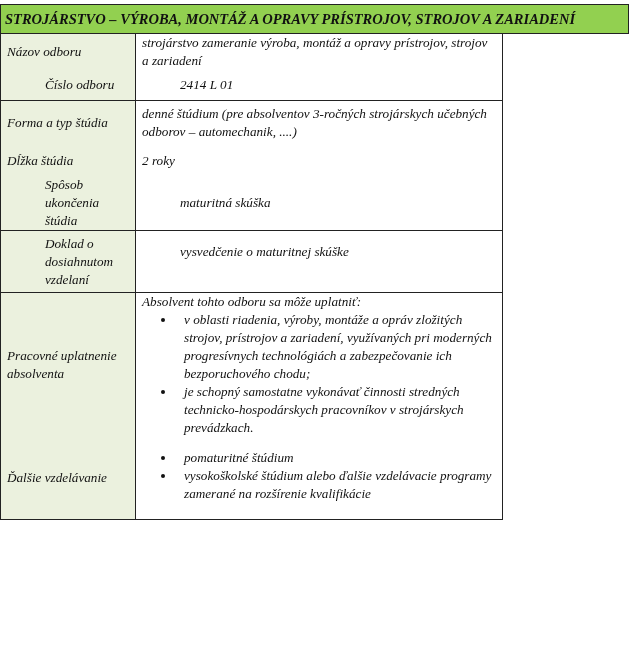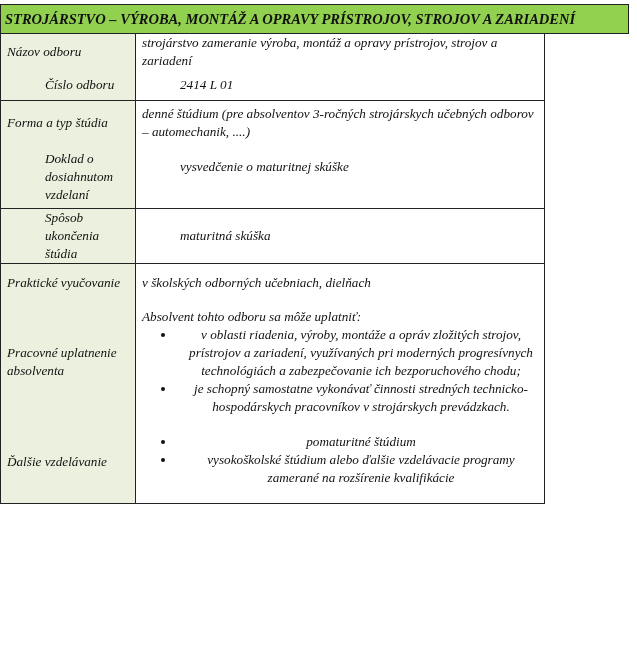--- a/index.html
+++ b/index.html
@@ -2,28 +2,28 @@
 <html><head>
 <meta charset="utf-8">
 <style>
   html, body { margin:0; padding:0; background:#ffffff; }
   body { width:637px; height:665px; position:relative; font-family:"Liberation Serif", serif; color:#111; }
   .doc { position:absolute; left:0; top:4px; width:629px;font-style:italic; }
   .title {
     background:#92d050; border:1px solid #222; height:30px; box-sizing:border-box;
     font-weight:bold; font-size:14.5px; line-height:28px; padding-left:4px; letter-spacing:0px; white-space:nowrap;
   }
-  table { border-collapse:collapse; width:545px; table-layout:fixed; }
+  table { border-collapse:collapse; width:503px; table-layout:fixed; }
   td { vertical-align:middle; font-size:13.2px; line-height:18px; padding:0 6px; }
   td.k { width:122px; background:#ebf1de; border-left:1.5px solid #222; border-right:1.5px solid #222; }
   td.v { border-right:1.5px solid #222;margin-top:23px; }
   tr.sep td { border-bottom:1.5px solid #222;padding-left:44px; }
   tr.last td { border-bottom:1.5px solid #222; }
   .justify { text-align:justify; }
-  ul { margin:0; padding-left:34px;text-align:center; }
+  ul { margin:0; padding-left:34px; }
   ul li { padding-left:8px; }
 </style>
 </head>
 <body>
 
 <div class="doc">
   <div class="title">STROJÁRSTVO – VÝROBA, MONTÁŽ A OPRAVY PRÍSTROJOV, STROJOV A ZARIADENÍ</div>
   <table>
     <tbody>
         <tr style="height:34px">
@@ -31,31 +31,31 @@
       <td class="v">strojárstvo  zameranie  výroba, montáž a opravy prístrojov, strojov a zariadení</td>
     </tr>
     <tr class="sep" style="height:30px">
       <td class="k">Číslo odboru</td>
       <td class="v">2414 L 01</td>
     </tr>
     <tr style="height:46px">
       <td class="k">Forma a typ štúdia</td>
       <td class="v">denné štúdium  (pre absolventov 3-ročných strojárskych učebných odborov – automechanik, ....)</td>
     </tr>
-    <tr class="sep" style="height:62px">
-      <td class="k">Doklad o dosiahnutom vzdelaní</td>
-      <td class="v" style="vertical-align:top;padding-top:12px">vysvedčenie o maturitnej skúške</td>
+    <tr style="height:30px">
+      <td class="k">Dĺžka štúdia</td>
+      <td class="v">2 roky</td>
     </tr>
     <tr class="sep" style="height:46px">
       <td class="k">Spôsob ukončenia štúdia</td>
       <td class="v">maturitná skúška</td>
     </tr>
-    <tr style="height:40px">
-      <td class="k">Praktické vyučovanie</td>
-      <td class="v">v školských odborných učebniach, dielňach</td>
+    <tr class="sep" style="height:62px">
+      <td class="k">Doklad o dosiahnutom vzdelaní</td>
+      <td class="v" style="vertical-align:top;padding-top:12px">vysvedčenie o maturitnej skúške</td>
     </tr>
     <tr style="height:118px">
       <td class="k">Pracovné uplatnenie absolventa</td>
       <td class="v">
         <div>Absolvent tohto odboru sa môže uplatniť:</div>
         <ul>
           <li>v oblasti riadenia, výroby, montáže a opráv zložitých strojov, prístrojov a zariadení, využívaných pri moderných progresívnych technológiách a zabezpečovanie ich bezporuchového chodu;</li>
           <li>je schopný samostatne vykonávať činnosti stredných technicko-hospodárskych pracovníkov v strojárskych prevádzkach.</li>
         </ul>
       </td>

